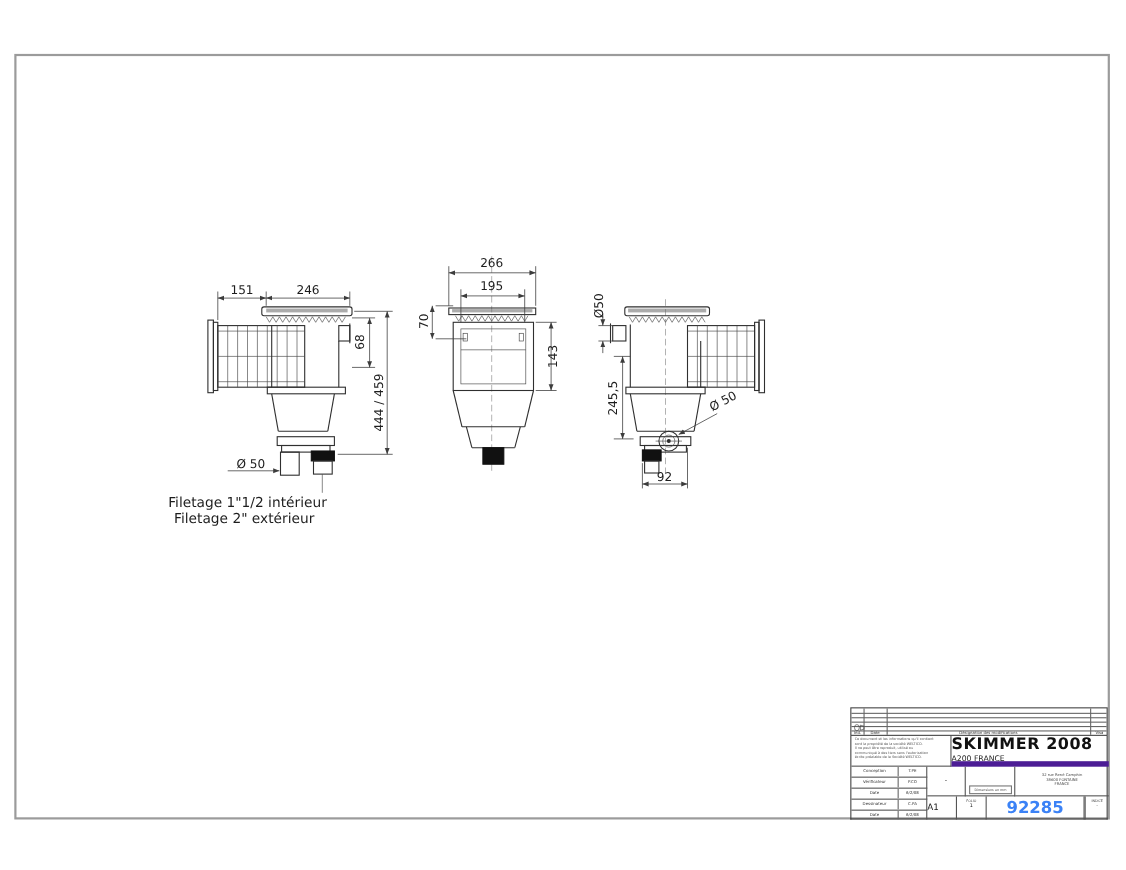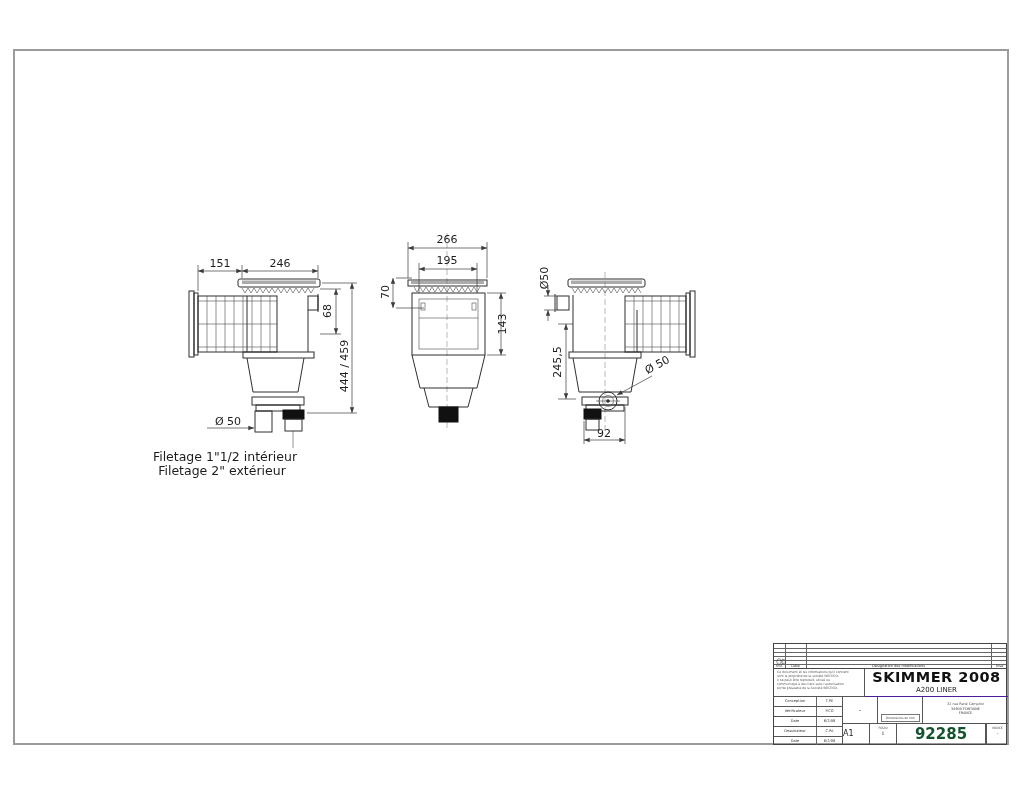--- a/index.html
+++ b/index.html
@@ -16,35 +16,35 @@
   
   .tb{position:absolute;left:773px;top:643px;width:234px;height:102px;box-sizing:border-box;color:#222;}
   .tb .abs{position:absolute;box-sizing:border-box;}
   .rev{left:0;top:0;width:234px;height:26px;border:1px solid #444;}
   .rev .hline{left:0;width:100%;height:0;border-top:1px solid #666;}
   .rev .vline{top:0;height:100%;width:0;border-left:1px solid #666;}
   .rev .lbl{font-size:3.5px;line-height:4px;text-align:center;color:#333;}
   .main{left:0;top:26px;width:234px;height:76px;border:1px solid #444;border-top:none;}
   .cell{border-right:1px solid #555;border-bottom:1px solid #555;overflow:hidden;}
   .legal{left:0;top:0;width:91px;height:28px;font-size:3.1px;line-height:3.9px;color:#555;padding:2px 3px;}
-  .titlecell{left:91px;top:0;width:143px;height:28px;border-bottom:1px solid #4c1d95;text-align:center;}
+  .titlecell{left:91px;top:0;width:143px;height:28px;border-bottom:5px solid #4c1d95;}
   .bigtitle{font-size:14.5px;font-weight:bold;letter-spacing:.5px;line-height:17px;color:#111;}
   .subtitle{font-size:7px;line-height:8px;color:#222;}
   .frow{left:0;width:69px;height:10px;}
   .frow .fl{position:absolute;left:0;top:0;width:42px;height:100%;border-right:1px solid #666;font-size:3.6px;line-height:9px;text-align:center;color:#333;}
   .frow .fv{position:absolute;left:42px;top:0;width:27px;height:100%;font-size:3.6px;line-height:9px;text-align:center;color:#333;}
   .scalecell{left:69px;top:28px;width:35px;height:27px;font-size:6px;line-height:26px;text-align:center;}
   .unitscell{left:104px;top:28px;width:45px;height:27px;}
   .unitsbox{left:3px;top:17px;width:39px;height:8px;border:1px solid #777;font-size:3px;line-height:7px;text-align:center;color:#444;}
   .addrcell{left:149px;top:28px;width:85px;height:27px;border-right:none;text-align:center;font-size:3.4px;line-height:4.6px;color:#444;padding-top:5px;}
   .fmtcell{left:69px;top:55px;width:27px;height:21px;border-bottom:none;font-size:8px;line-height:20px;text-align:left;}
   .foliocell{left:96px;top:55px;width:27px;height:21px;border-bottom:none;text-align:center;}
   .foliolbl{font-size:3px;line-height:5px;color:#444;margin-top:2px;}
   .foliov{font-size:4.5px;line-height:6px;}
-  .numcell{left:123px;top:55px;width:89px;height:21px;border-bottom:none;font-size:15px;font-weight:bold;line-height:20px;text-align:center;color:#14532d;}
+  .numcell{left:123px;top:55px;width:89px;height:21px;border-bottom:none;font-size:15px;font-weight:bold;line-height:20px;text-align:center;color:#3b82f6;}
   .indcell{left:212px;top:55px;width:22px;height:21px;border:none;text-align:center;}
   .projsym{left:2px;top:13px;width:10px;height:9px;}
 </style>
 </head>
 <body>
 
 <div class="sheet-border"></div>
 
 <svg class="drawing" viewBox="0 0 1024 791">
   <defs>
@@ -239,21 +239,21 @@
     <div class="abs cell legal">
       <div>Ce document et les informations qu'il contient</div>
       <div>sont la propriété de la société WELTICO.</div>
       <div>Il ne peut être reproduit, utilisé ou</div>
       <div>communiqué à des tiers sans l'autorisation</div>
       <div>écrite préalable de la Société WELTICO.</div>
     </div>
 
     <div class="abs titlecell">
       <div class="bigtitle">SKIMMER 2008</div>
-      <div class="subtitle">A200 LINER</div>
+      <div class="subtitle">A200 FRANCE</div>
     </div>
 
     <div class="abs cell frow" style="top:28px">
       <div class="fl">Conception</div>
       <div class="fv">T.PE</div>
     </div>
     <div class="abs cell frow" style="top:38px">
       <div class="fl">Vérificateur</div>
       <div class="fv">P.CO</div>
     </div>

